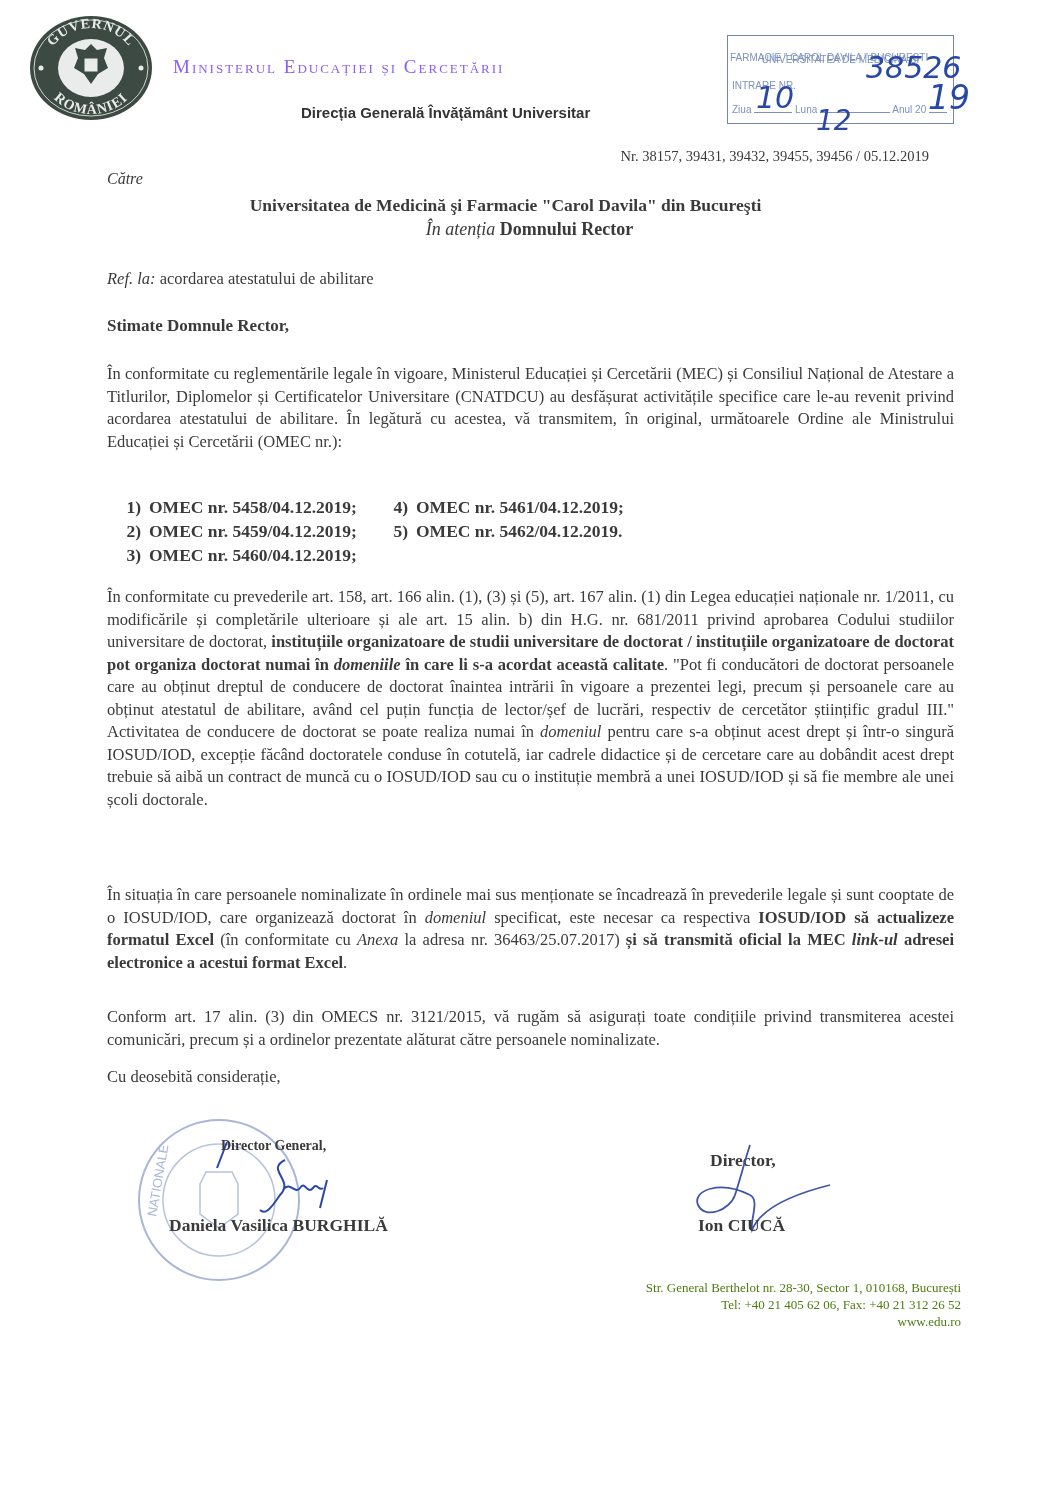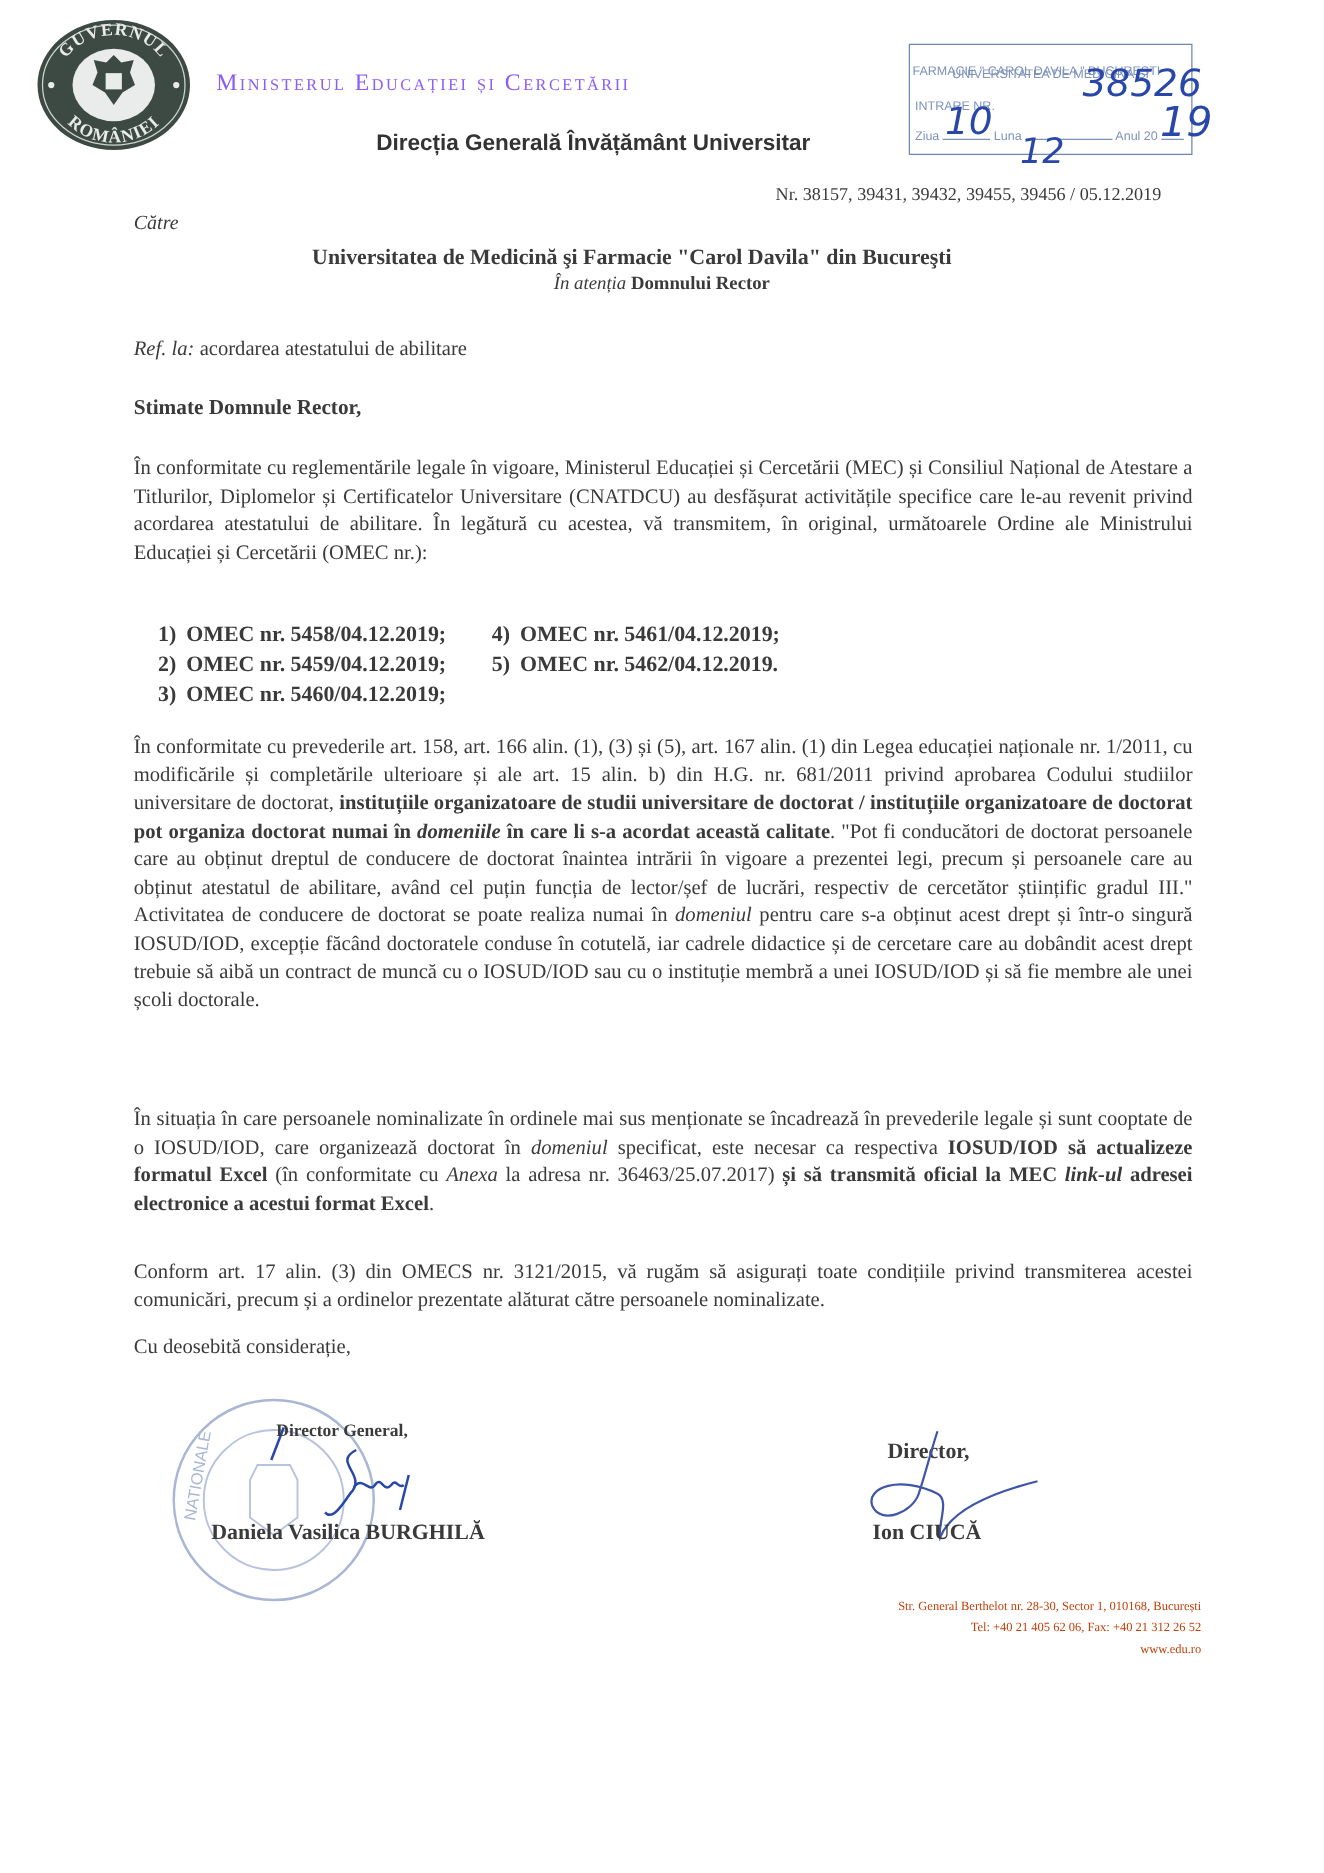--- a/index.html
+++ b/index.html
@@ -10,37 +10,37 @@
   }
   .abs { position: absolute; }
   
   #gov-seal { left: 28px; top: 14px; width: 126px; height: 108px; }
   #ministry-title {
     left: 173px; top: 56px; font-size: 19px; letter-spacing: 2px;
     font-variant: small-caps; color: #8b5cf6; white-space: nowrap;
   }
   #directorate {
     left: 301px; top: 104px; font-family: "Liberation Sans", sans-serif;
-    font-weight: bold; font-size: 18px; color: #333; white-space: nowrap;
+    font-weight: bold; font-size: 15px; color: #333; white-space: nowrap;
   }
   #reg-stamp {
     left: 727px; top: 35px; width: 225px; height: 87px;
     border: 1.5px solid #6f86b3; color: #7d92bd;
     font-family: "Liberation Sans", sans-serif; font-size: 10px;
   }
   #reg-stamp .l1 { position: absolute; top: 4px; left: 0; width: 100%; text-align: center; margin-top: 14px; }
   #reg-stamp .l2 { position: absolute; top: 16px; left: 2px; white-space: nowrap; }
   #reg-stamp .l3 { position: absolute; top: 44px; left: 4px; }
   #reg-stamp .l4 { position: absolute; top: 68px; left: 4px; white-space: nowrap; }
   .hw { position: absolute; font-family: "DejaVu Sans", sans-serif; color: #2947a8; font-style: italic; }
   #doc-number { right: 130px; top: 148px; font-size: 14.5px; white-space: nowrap; }
   
   #catre { left: 107px; top: 170px; font-style: italic; font-size: 16px; }
   #recipient { left: 0; width: 1011px; top: 195px; text-align: center; font-weight: bold; font-size: 17.5px; }
-  #attention { left: 0; width: 1059px; top: 219px; text-align: center; font-size: 15px; }
+  #attention { left: 0; width: 1059px; top: 219px; text-align: center; font-size: 18px; }
   #attention i { font-weight: normal; }
   #ref { left: 107px; top: 269px; font-size: 16.5px; }
   #greeting { left: 107px; top: 316px; font-weight: bold; font-size: 17px; }
   .para {
     position: absolute; left: 107px; width: 847px; font-size: 16.5px; line-height: 22.5px;
     text-align: justify;
   }
   #p1 { top: 363px; }
   .omec { position: absolute; font-weight: bold; font-size: 17.5px; white-space: nowrap; }
   .omec .num { display: inline-block; width: 34px; text-align: right; margin-right: 8px; }
@@ -50,21 +50,21 @@
   #closing { left: 107px; top: 1067px; font-size: 16.5px; }
   
   #seal-left { left: 136px; top: 1117px; width: 166px; height: 166px; }
   #dg-title { left: 221px; top: 1138px; font-weight: bold; font-size: 14px; }
   #dg-name { left: 169px; top: 1215px; font-weight: bold; font-size: 17.5px; white-space: nowrap; text-align: right; }
   #sig-left { left: 255px; top: 1150px; width: 110px; height: 70px; }
   #dir-title { left: 710px; top: 1150px; font-weight: bold; font-size: 17.5px; }
   #dir-name { left: 698px; top: 1215px; font-weight: bold; font-size: 17.5px; }
   #sig-right { left: 690px; top: 1140px; width: 150px; height: 100px; }
   
-  .footer { position: absolute; right: 98px; font-size: 10px; color: #c2410c; text-align: left; white-space: nowrap; }
+  .footer { position: absolute; right: 98px; font-size: 13px; color: #4d7c0f; text-align: left; white-space: nowrap; }
   #f1 { top: 1280px; } #f2 { top: 1297px; } #f3 { top: 1314px; }
 </style>
 </head>
 <body>
 
 <svg id="gov-seal" class="abs" viewBox="0 0 126 108">
   <ellipse cx="63" cy="54" rx="61" ry="52" fill="#3d4a44"></ellipse>
   <ellipse cx="63" cy="54" rx="57" ry="48" fill="none" stroke="#cfd5d1" stroke-width="1"></ellipse>
   <ellipse cx="63" cy="54" rx="33" ry="29" fill="#e9ecea"></ellipse>
   <path d="M63 30 l6 6 l10 -2 l-3 10 l4 10 l-10 6 l-7 10 l-7 -10 l-10 -6 l4 -10 l-3 -10 l10 2z" fill="#3d4a44"></path>

